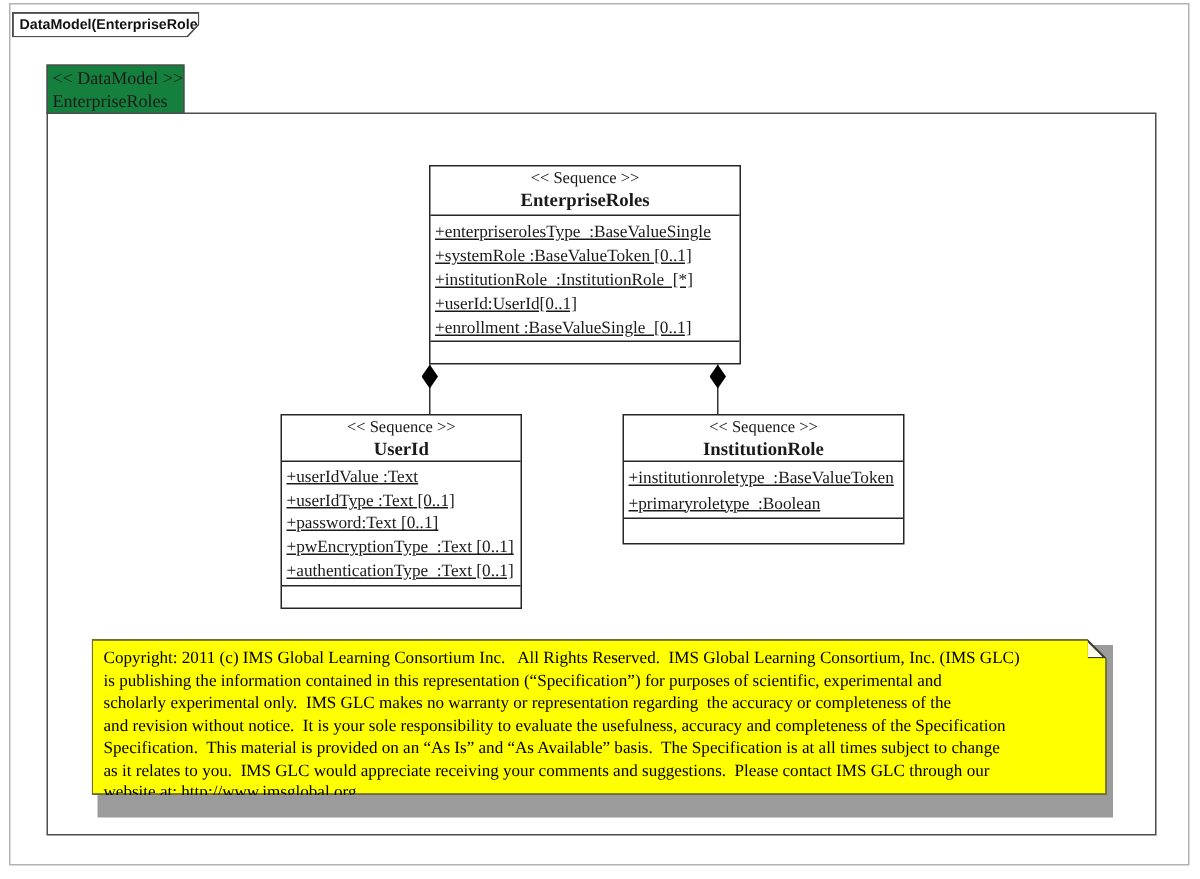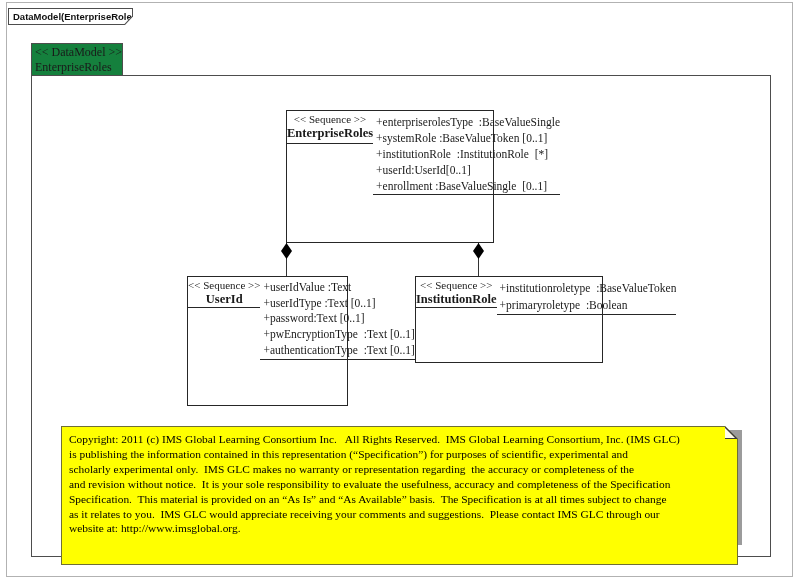--- a/index.html
+++ b/index.html
@@ -16,26 +16,26 @@
   .frame-tab-inner{position:absolute;left:1px;top:1px;width:123px;height:15px;background:#ffffff;
     clip-path:polygon(0 0,100% 0,100% 47%,calc(100% - 7.5px) 100%,0 100%);}
   .frame-tab-label{display:block;font-family:"Liberation Sans","DejaVu Sans",sans-serif;
     font-size:9.5px;font-weight:bold;line-height:15px;padding-left:4px;white-space:pre;color:#111;}
   
   .package-body{position:absolute;left:31px;top:75px;width:740px;height:482px;border:1px solid #4d4d4d;background:transparent;}
   .package-tab{position:absolute;left:31px;top:43px;width:92px;height:33px;border:1px solid #4d4d4d;background:#15803d;padding:1px 0 0 3px;}
   .pkg-stereotype{font-size:12px;line-height:15px;white-space:pre;}
   .pkg-name{font-size:12px;line-height:15px;white-space:pre;}
   
-  .cls{position:absolute;background:#fff;border:1px solid #262626;display:flex;flex-direction:row;}
+  .cls{position:absolute;background:#fff;border:1px solid #262626;display:flex;flex-direction:column;}
   .cls-header{border-bottom:1px solid #262626;text-align:center;flex:0 0 auto;}
   .stereo{font-size:11px;line-height:13px;padding-top:2px;white-space:pre;}
   .cls-name{font-size:12.5px;font-weight:bold;line-height:15px;white-space:pre;}
   .cls-attrs{border-bottom:1px solid #262626;padding:3px 0 0 3px;flex:0 0 auto;overflow:hidden;}
-  .attr{font-size:11.5px;white-space:pre;}
+  .attr{font-size:11.5px;white-space:pre;text-decoration:underline;}
   .cls-empty{flex:1 1 auto;}
   .er{left:286px;top:110px;width:208px;height:133px;}
   .er .cls-header{height:33px;}
   .er .cls-attrs{height:84px;}
   .er .attr{line-height:16px;}
   .uid{left:187px;top:276px;width:161px;height:130px;}
   .uid .cls-header{height:31px;}
   .uid .cls-attrs{height:83px;}
   .uid .attr{line-height:15.7px;}
   .ir{left:415px;top:276px;width:188px;height:87px;}
@@ -45,21 +45,21 @@
   
   .conn-line{position:absolute;width:1px;background:#333;}
   .conn-l{left:286px;top:243px;height:33px;}
   .conn-r{left:478px;top:243px;height:33px;}
   .diamond{position:absolute;width:11px;height:16px;background:#000;
     clip-path:polygon(50% 0,100% 50%,50% 100%,0 50%);}
   .dia-l{left:281px;top:243px;}
   .dia-r{left:473px;top:243px;}
   
   .note-shadow{position:absolute;left:65px;top:430px;width:677px;height:115px;background:#9b9b9b;}
-  .note{position:absolute;left:61px;top:426px;width:677px;height:139px;background:#6f6f35;
+  .note{position:absolute;left:61px;top:426px;width:677px;height:104px;background:#6f6f35;
     clip-path:polygon(0 0,calc(100% - 13px) 0,100% 13px,100% 100%,0 100%);}
   .note-inner{position:absolute;left:1px;top:1px;right:1px;bottom:1px;background:#ffff00;
     clip-path:polygon(0 0,calc(100% - 12.3px) 0,100% 12.3px,100% 100%,0 100%);}
   .fold{position:absolute;top:0;right:0;width:13px;height:13px;background:#3a3a3a;
     clip-path:polygon(0 0,100% 100%,0 100%);}
   .fold-inner{position:absolute;left:0;top:2px;width:10px;height:10px;background:#fffde8;
     clip-path:polygon(0 0,100% 100%,0 100%);}
   .note-text{position:absolute;left:8px;top:6px;right:16px;}
   .note-line{font-size:11.4px;line-height:14.9px;white-space:pre;color:#000;}
 </style>

